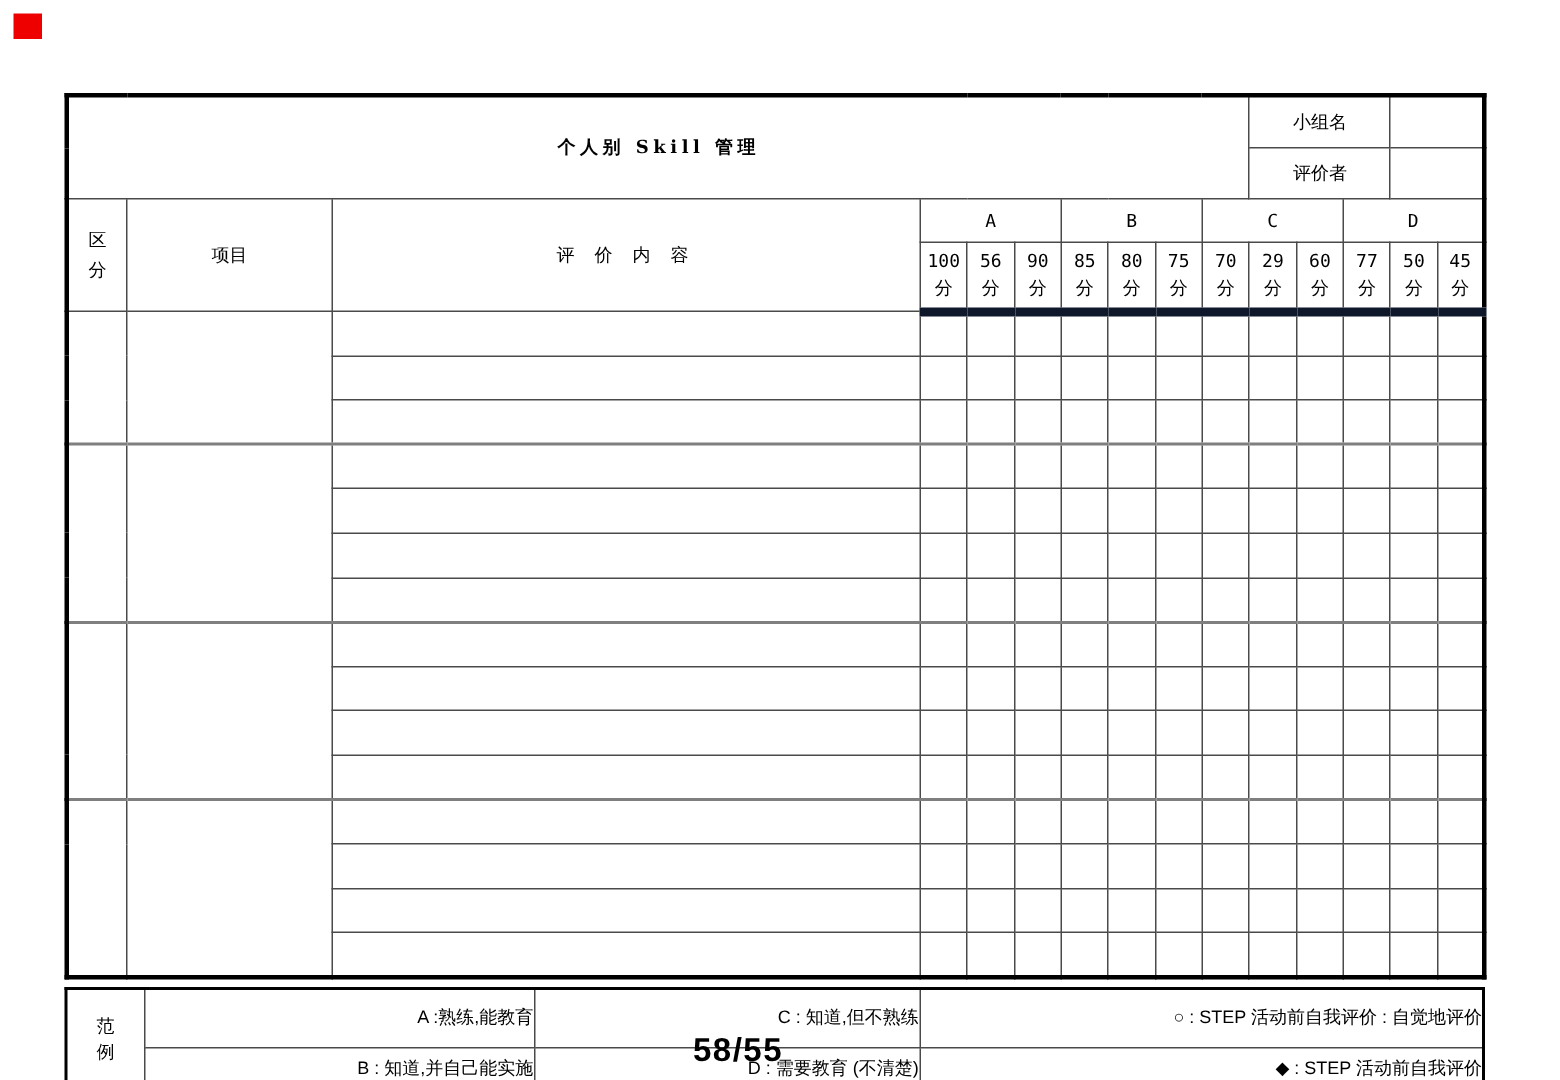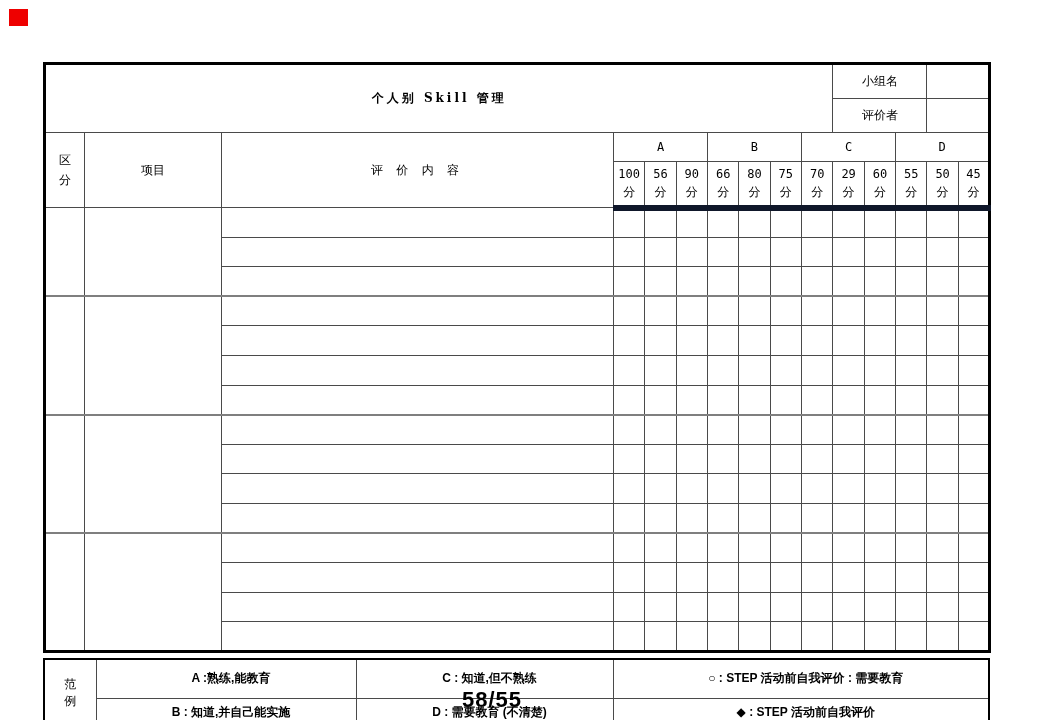--- a/index.html
+++ b/index.html
@@ -75,23 +75,23 @@
     width: 945px;
     border-collapse: collapse;
     table-layout: fixed;
     border: 2px solid #000;
     border-bottom-width: 3px;
   }
   table.legend td {
     border: 1px solid #4a4a4a;
     padding: 0 0 0 10px;
     vertical-align: middle;
-    text-align: center;
+    text-align: right;
     font-size: 12px;
-    font-weight: bold;
+    font-weight: normal;
     overflow: hidden;
     background: #fff;
   }
   table.legend td.lg-label {
     font-weight: normal;
     text-align: center;
     padding: 16px;
   }
 
   .pagenum {
@@ -158,21 +158,21 @@
           </td>
           <td class="score-head">
             <div>56</div>
             <div>分</div>
           </td>
           <td class="score-head">
             <div>90</div>
             <div>分</div>
           </td>
           <td class="score-head">
-            <div>66</div>
+            <div>85</div>
             <div>分</div>
           </td>
           <td class="score-head">
             <div>80</div>
             <div>分</div>
           </td>
           <td class="score-head">
             <div>75</div>
             <div>分</div>
           </td>
@@ -182,21 +182,21 @@
           </td>
           <td class="score-head">
             <div>29</div>
             <div>分</div>
           </td>
           <td class="score-head">
             <div>60</div>
             <div>分</div>
           </td>
           <td class="score-head">
-            <div>55</div>
+            <div>77</div>
             <div>分</div>
           </td>
           <td class="score-head">
             <div>50</div>
             <div>分</div>
           </td>
           <td class="score-head">
             <div>45</div>
             <div>分</div>
           </td>
@@ -445,21 +445,21 @@
       <col style="width:52px">
       <col style="width:260px">
       <col style="width:257px">
       <col style="width:376px">
     </colgroup>
     <tbody>
         <tr style="height:28px">
       <td class="lg-label" rowspan="2">范例</td>
       <td class="lg-item">A :熟练,能教育</td>
       <td class="lg-item">C : 知道,但不熟练</td>
-      <td class="lg-item">○ : STEP 活动前自我评价 : 需要教育</td>
+      <td class="lg-item">○ : STEP 活动前自我评价 : 自觉地评价</td>
     </tr>
     <tr style="height:21px">
       <td class="lg-item">B : 知道,并自己能实施</td>
       <td class="lg-item">D : 需要教育 (不清楚)</td>
       <td class="lg-item">◆ : STEP 活动前自我评价</td>
     </tr>
   </tbody>
     </table>
 
   <div class="pagenum">58/55</div>

